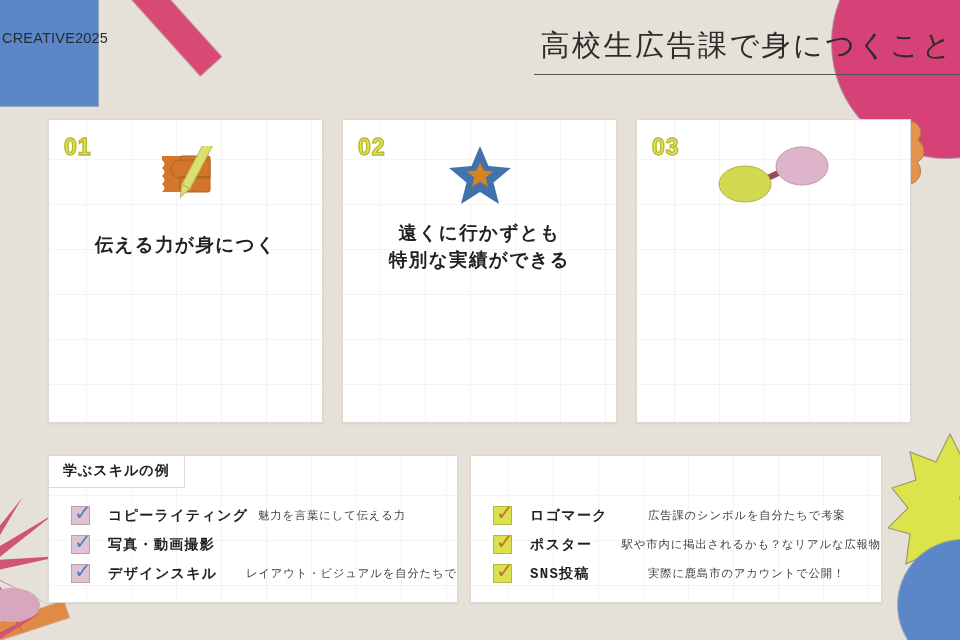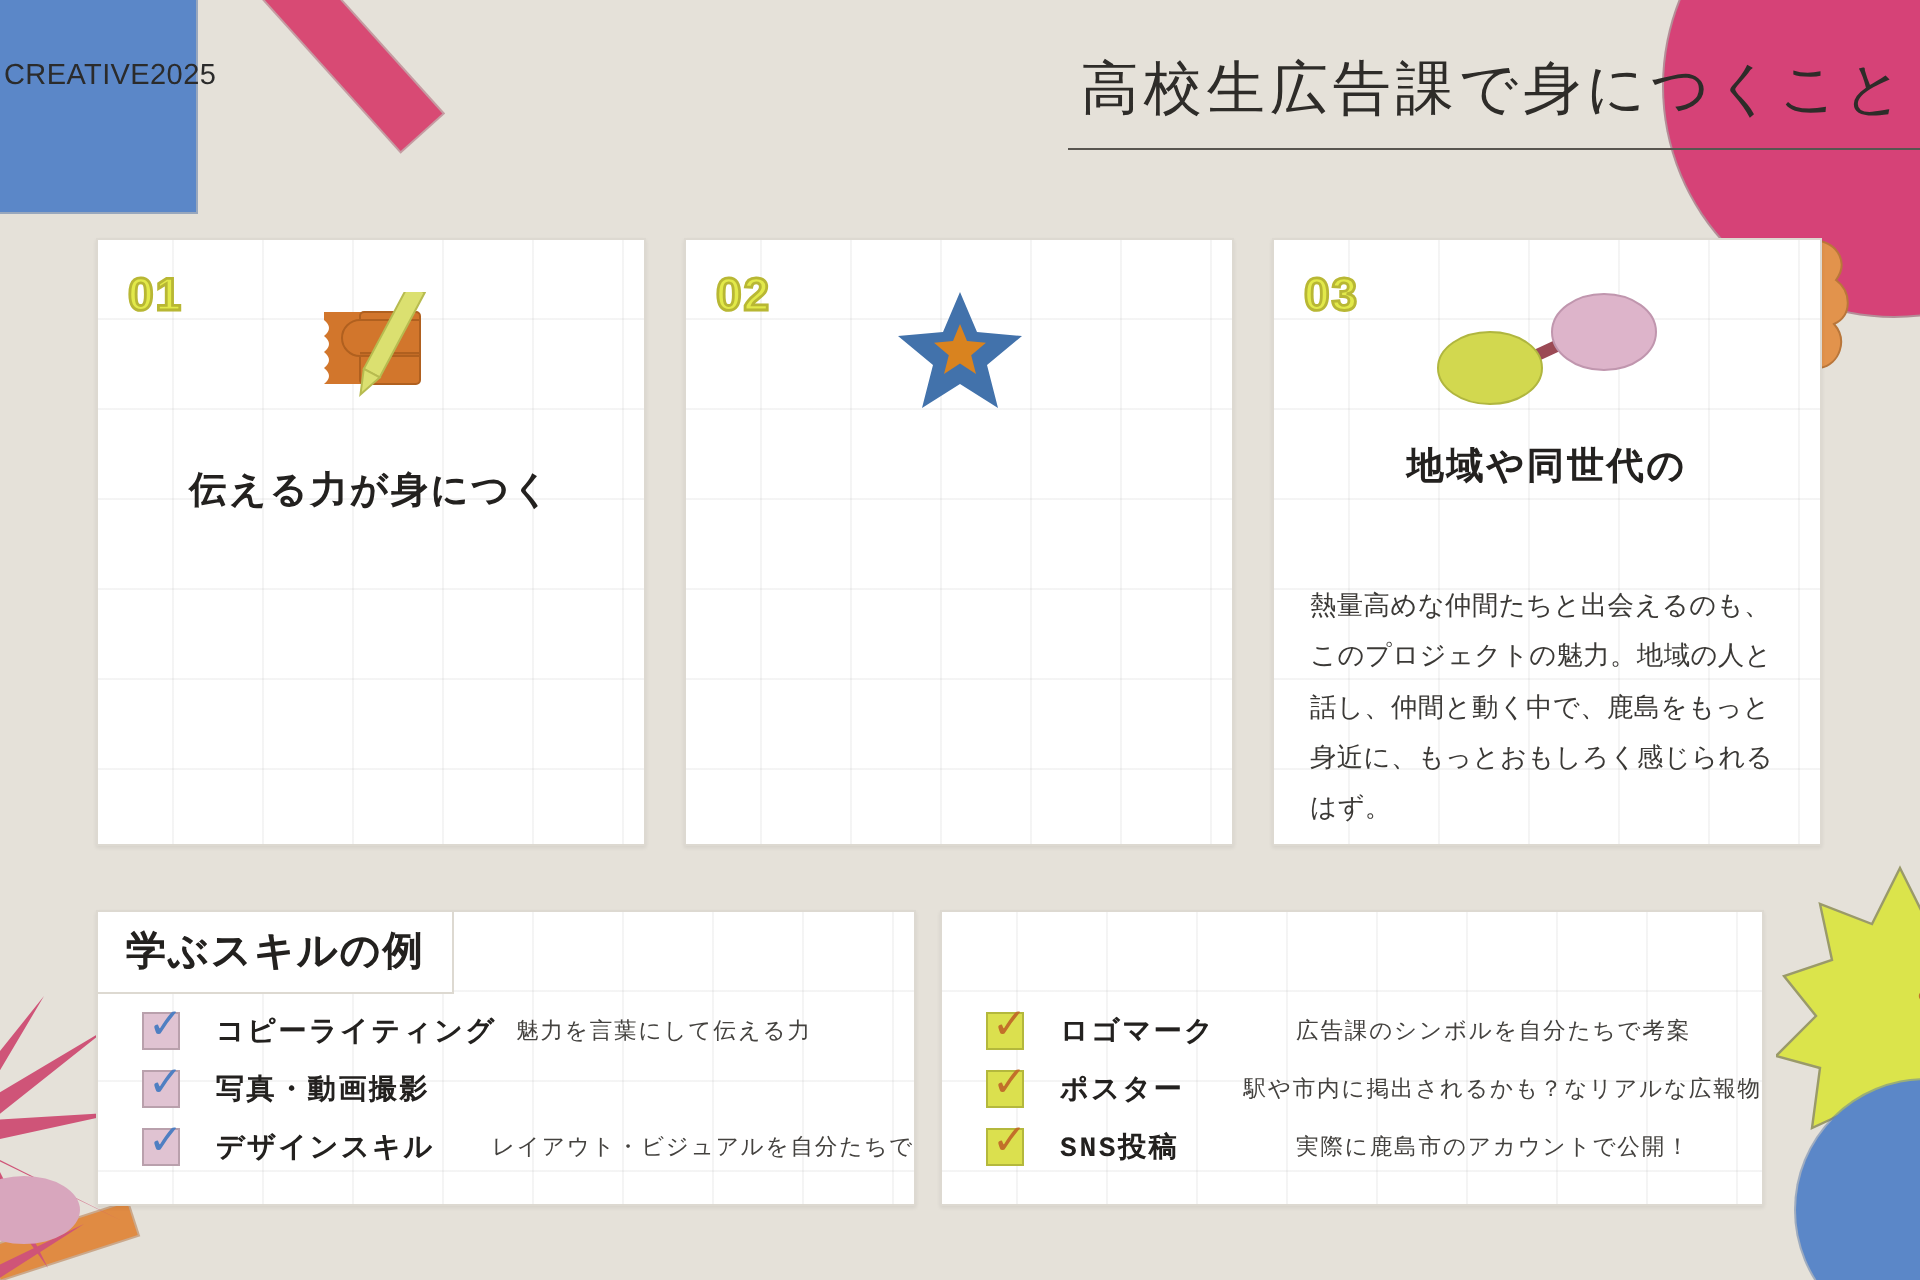--- a/index.html
+++ b/index.html
@@ -124,21 +124,21 @@
     position:absolute;top:455px;height:148px;box-sizing:border-box;
     box-shadow:0 1px 2px rgba(0,0,0,.07);
   }
   .panel.p-left{left:48px;width:410px;}
   .panel.p-right{left:470px;width:412px;}
 
   .panel-tab{
     position:absolute;left:-1px;top:-1px;
     background:#ffffff;border:1px solid #ddd9d1;
     padding:6px 14px 7px 14px;
-    font-size:20px;font-weight:700;color:#23211f;letter-spacing:1px;
+    font-size:14px;font-weight:700;color:#23211f;letter-spacing:1px;
     white-space:nowrap;
   }
   .panel-rows{position:absolute;left:0;right:0;top:45px;}
   .row{
     display:flex;align-items:center;
     height:29px;padding-left:22px;
   }
   .cbox{
     position:relative;width:19px;height:19px;flex:0 0 19px;
     border:1px solid #b3a9ac;box-sizing:border-box;margin-right:18px;
@@ -235,35 +235,38 @@
     </div>
 
     <div class="card paper c2">
       <div class="card-num">02</div>
       <div class="card-icon">
         <svg width="66" height="62" viewBox="0 0 66 62">
           <path d="M33,2 L41.5,22 L64,24 L46.5,38.5 L52,60 L33,48 L14,60 L19.5,38.5 L2,24 L24.5,22 Z" fill="#4272ab"></path>
           <path d="M33,18 L36.5,26.5 L46,27.4 L38.6,33.6 L41,43 L33,37.8 L25,43 L27.4,33.6 L20,27.4 L29.5,26.5 Z" fill="#d9831f"></path>
         </svg>
       </div>
+      <div class="card-heading">
+        <span>遠くに行かずとも</span><br>
+        <span>特別な実績ができる</span>
+      </div>
     </div>
 
     <div class="card paper c3">
       <div class="card-num">03</div>
       <div class="card-icon">
         <svg width="116" height="58" viewBox="0 0 116 58">
           <line x1="30" y1="42" x2="86" y2="16" stroke="#9b4a55" stroke-width="6" stroke-linecap="round"></line>
           <ellipse cx="29" cy="38" rx="26" ry="18" fill="#d2d84f" stroke="#b0b63f" stroke-width="1"></ellipse>
           <ellipse cx="86" cy="20" rx="26" ry="19" fill="#ddb4ca" stroke="#c096ae" stroke-width="1"></ellipse>
         </svg>
       </div>
       <div class="card-heading">
-        <span>地域や同世代の</span><br>
-      </div>
-      <div class="card-body">熱量高めな仲間たちと出会えるのも、このプロジェクトの魅力。地域の人と話し、仲間と動く中で、鹿島をもっと身近に、もっとおもしろく感じられるはず。</div>
+        <br>
+      </div>
     </div>
   </div>
 
   <div class="panel paper p-left">
     <div class="panel-tab">学ぶスキルの例</div>
     <div class="panel-rows">
       <div class="row">
         <span class="cbox">
             <span class="tick">✓</span>
           </span>

